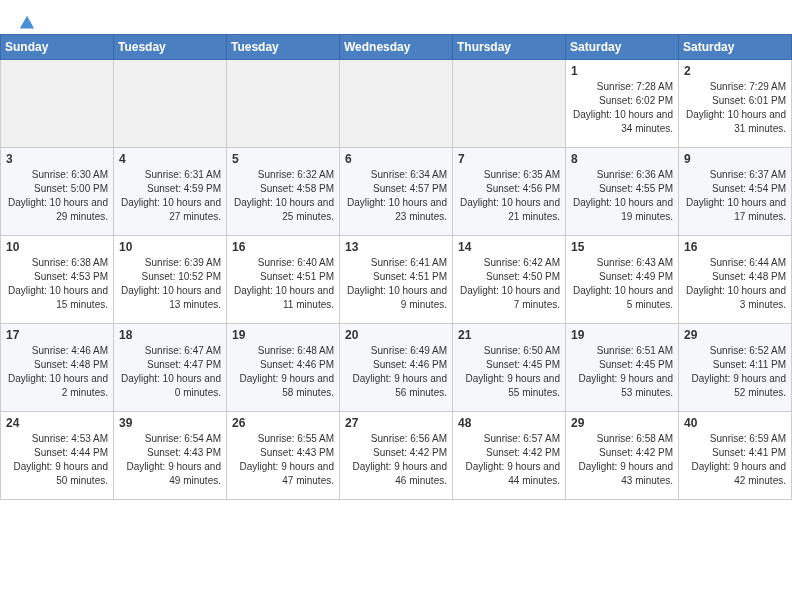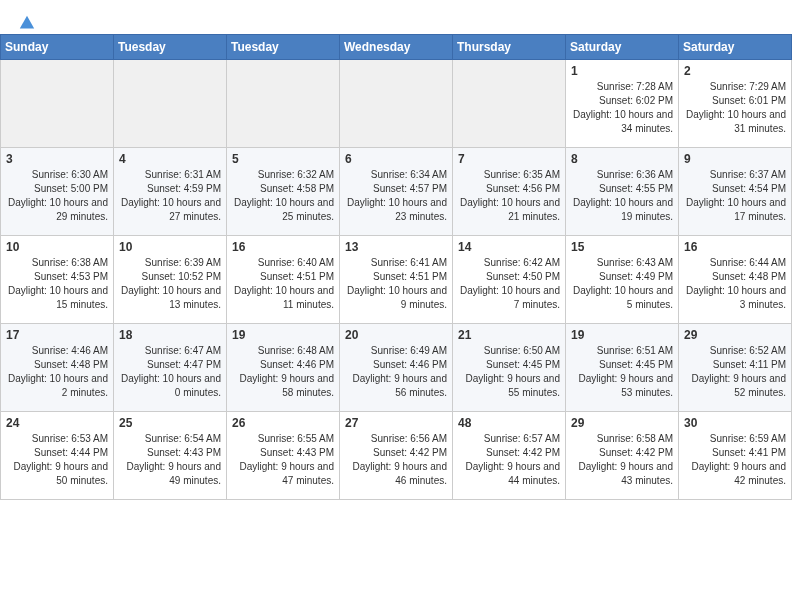--- a/index.html
+++ b/index.html
@@ -298,27 +298,27 @@
           <span class="day-num">29</span>
           <div class="day-info">Sunrise: 6:52 AM
 Sunset: 4:11 PM
 Daylight: 9 hours
 and 52 minutes.</div>
         </td>
       </tr>
       <tr>
         <td>
           <span class="day-num">24</span>
-          <div class="day-info">Sunrise: 6:53 AM
+          <div class="day-info">Sunrise: 4:53 AM
 Sunset: 4:44 PM
 Daylight: 9 hours
 and 50 minutes.</div>
         </td>
         <td>
-          <span class="day-num">25</span>
+          <span class="day-num">39</span>
           <div class="day-info">Sunrise: 6:54 AM
 Sunset: 4:43 PM
 Daylight: 9 hours
 and 49 minutes.</div>
         </td>
         <td>
           <span class="day-num">26</span>
           <div class="day-info">Sunrise: 6:55 AM
 Sunset: 4:43 PM
 Daylight: 9 hours
@@ -339,21 +339,21 @@
 and 44 minutes.</div>
         </td>
         <td>
           <span class="day-num">29</span>
           <div class="day-info">Sunrise: 6:58 AM
 Sunset: 4:42 PM
 Daylight: 9 hours
 and 43 minutes.</div>
         </td>
         <td>
-          <span class="day-num">30</span>
+          <span class="day-num">40</span>
           <div class="day-info">Sunrise: 6:59 AM
 Sunset: 4:41 PM
 Daylight: 9 hours
 and 42 minutes.</div>
         </td>
       </tr>
     </tbody>
 </table>
 
 </body></html>

